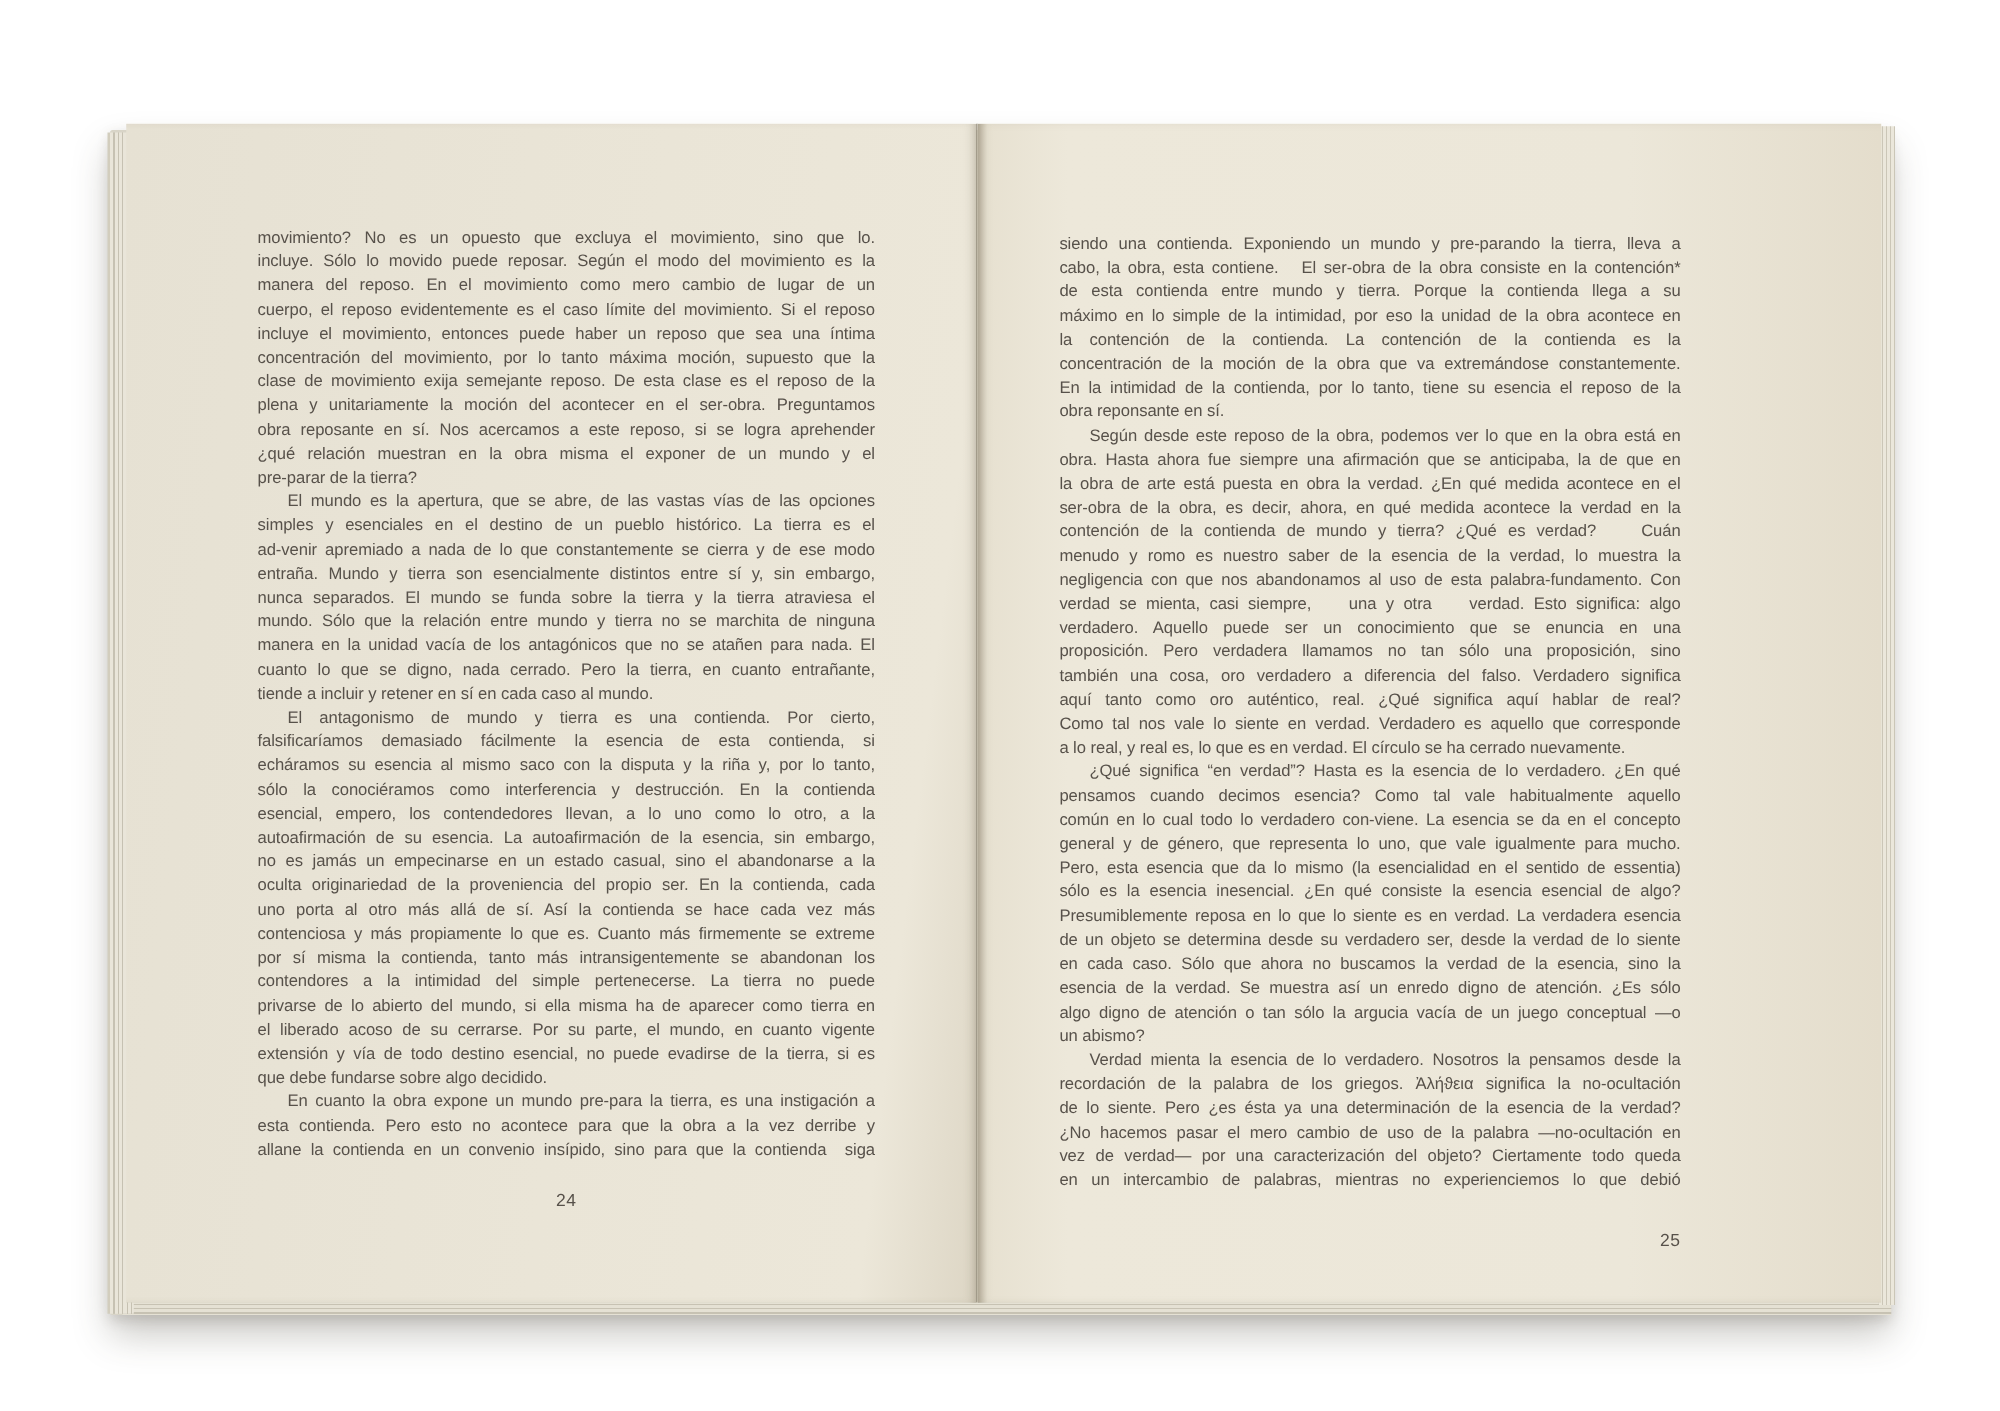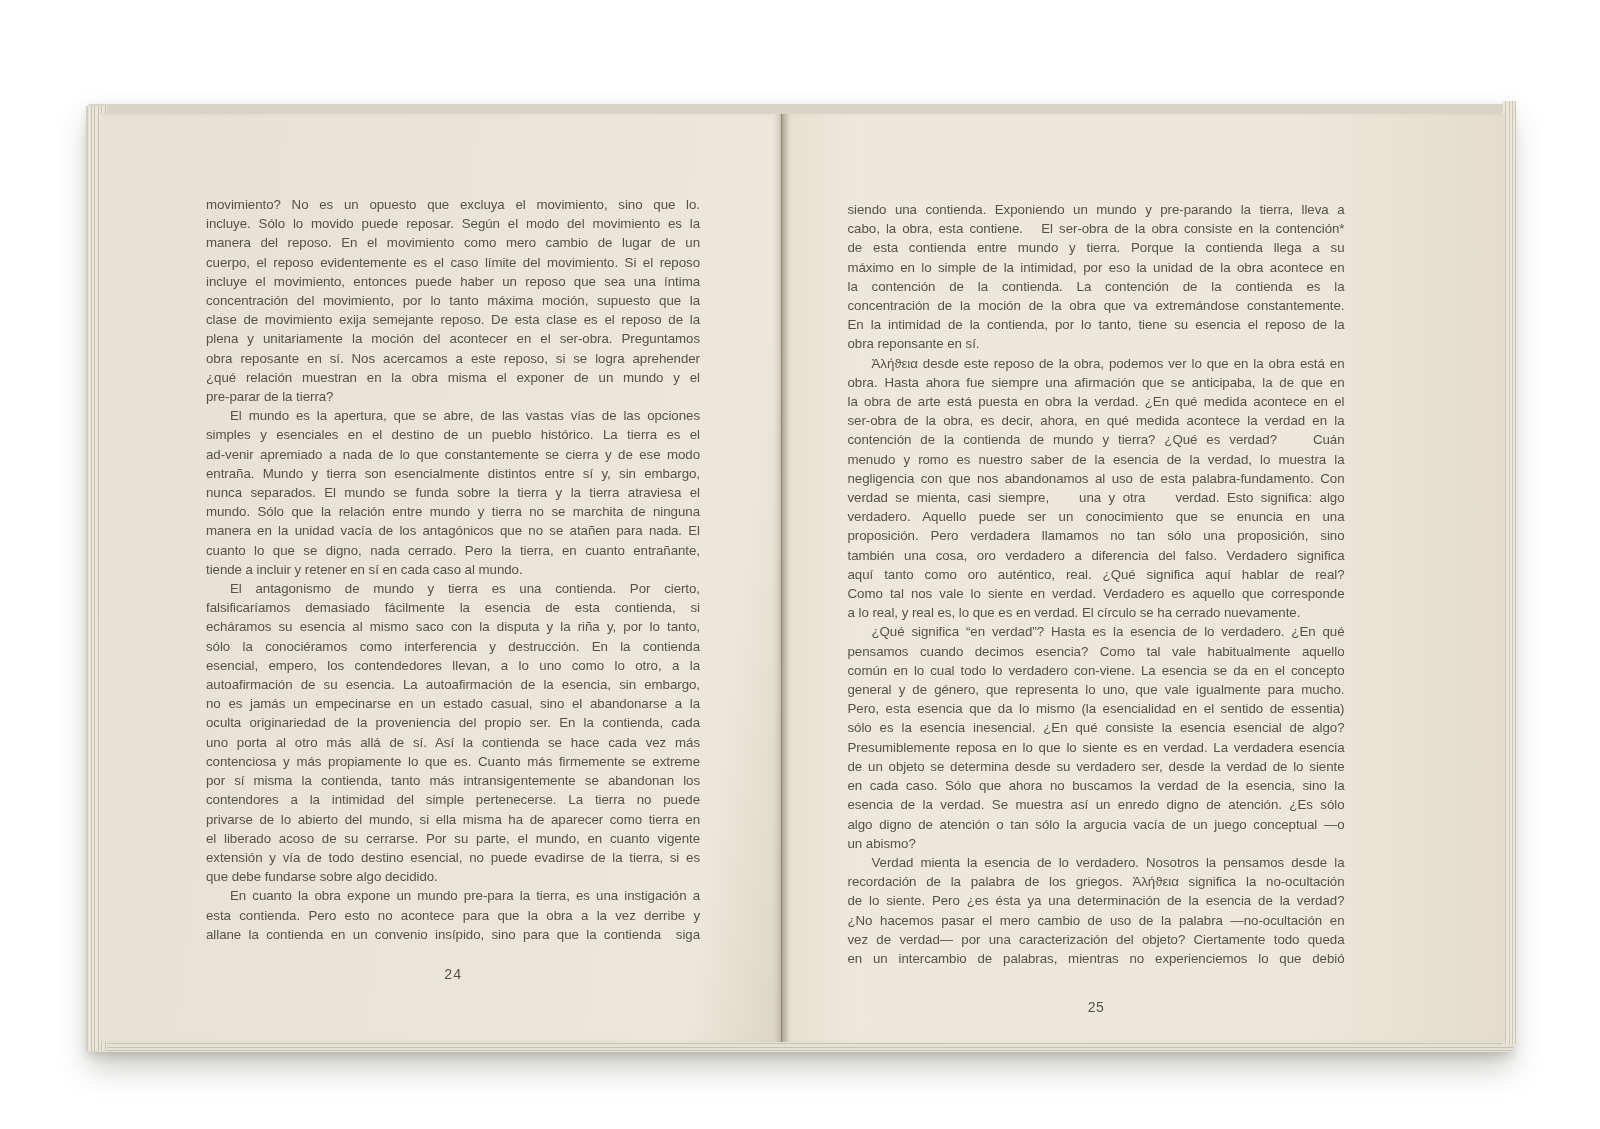--- a/index.html
+++ b/index.html
@@ -72,21 +72,20 @@
     left: 15px;
     right: 11px;
     top: 3px;
     bottom: 10px;
     display: flex;
   }
 
   .page {
     flex: 1;
     position: relative;
-    margin-top: 15px;
   }
 
   .page-left {
     background: linear-gradient(97deg,
       #e6e1d3 0%, #eae5d7 55%, #ece7d9 88%, #ddd6c5 99.7%);
     border-right: 1px solid #8f8775;
     box-shadow: inset -6px 0 9px -6px rgba(90, 80, 60, 0.45);
   }
 
   .page-right {
@@ -130,22 +129,22 @@
     text-indent: 24px;
   }
 
   .pagenum {
     text-align: center;
     font-size: 14px;
     color: #57514a;
     letter-spacing: 0.5px;
   }
 
-  .page-left .pagenum { margin-top: 22px; font-family: Liberation Mono, monospace; }
-  .page-right .pagenum { margin-top: 30px; }
+  .page-left .pagenum { margin-top: 22px; }
+  .page-right .pagenum { margin-top: 30px; text-align: right; }
 </style>
 </head>
 <body>
 
 <div class="book">
   <div class="under-stack"></div>
   <div class="edge-bottom"></div>
   <div class="edge-left"></div>
   <div class="edge-right"></div>
 
@@ -201,21 +200,21 @@
       <div class="text-block">
         <div id="right-lines">
             <div class="line">siendo una contienda. Exponiendo un mundo y pre-parando la tierra, lleva a</div>
             <div class="line">cabo, la obra, esta contiene.&nbsp;&nbsp; El ser-obra de la obra consiste en la contención*</div>
             <div class="line">de esta contienda entre mundo y tierra. Porque la contienda llega a su</div>
             <div class="line">máximo en lo simple de la intimidad, por eso la unidad de la obra acontece en</div>
             <div class="line">la contención de la contienda. La contención de la contienda es la</div>
             <div class="line">concentración de la moción de la obra que va extremándose constantemente.</div>
             <div class="line">En la intimidad de la contienda, por lo tanto, tiene su esencia el reposo de la</div>
             <div class="line endline">obra reponsante en sí.</div>
-            <div class="line indent">Ἀλήϑεια desde este reposo de la obra, podemos ver lo que en la obra está en</div>
+            <div class="line indent">Según desde este reposo de la obra, podemos ver lo que en la obra está en</div>
             <div class="line">obra. Hasta ahora fue siempre una afirmación que se anticipaba, la de que en</div>
             <div class="line">la obra de arte está puesta en obra la verdad. ¿En qué medida acontece en el</div>
             <div class="line">ser-obra de la obra, es decir, ahora, en qué medida acontece la verdad en la</div>
             <div class="line">contención de la contienda de mundo y tierra?  ¿Qué es verdad?&nbsp;&nbsp;&nbsp; Cuán</div>
             <div class="line">menudo y romo es nuestro saber de la esencia de la verdad, lo muestra la</div>
             <div class="line">negligencia con que nos abandonamos al uso de esta palabra-fundamento. Con</div>
             <div class="line">verdad se mienta, casi siempre,&nbsp;&nbsp;&nbsp; una y otra&nbsp;&nbsp;&nbsp; verdad. Esto significa: algo</div>
             <div class="line">verdadero. Aquello puede ser un conocimiento que se enuncia en una</div>
             <div class="line">proposición. Pero verdadera llamamos no tan sólo una proposición, sino</div>
             <div class="line">también una cosa, oro verdadero a diferencia del falso. Verdadero significa</div>

